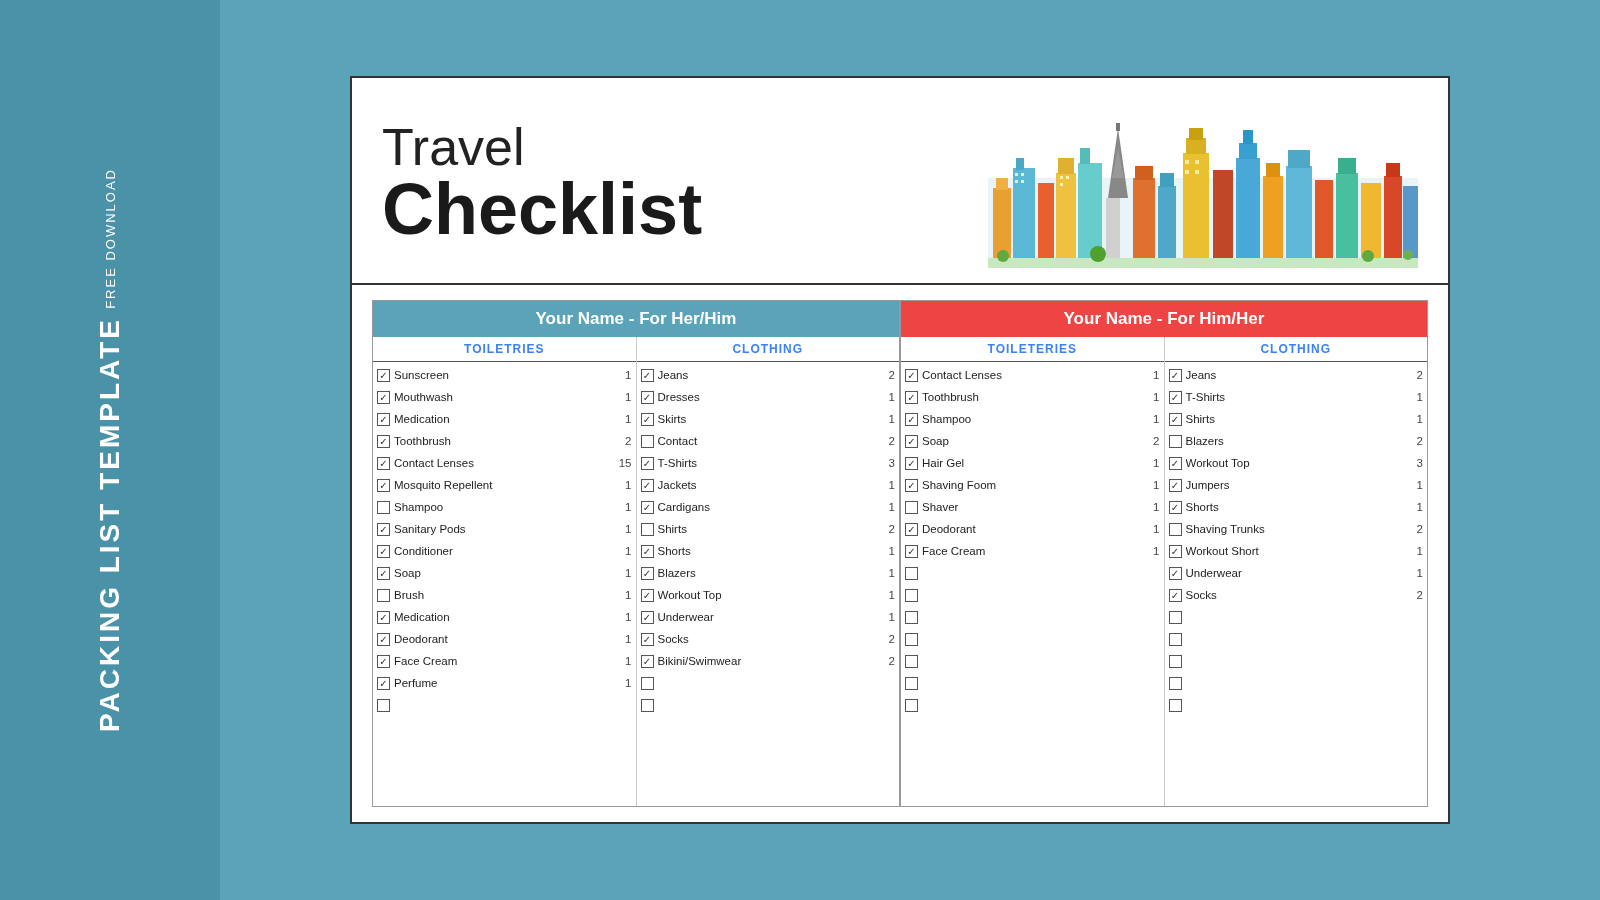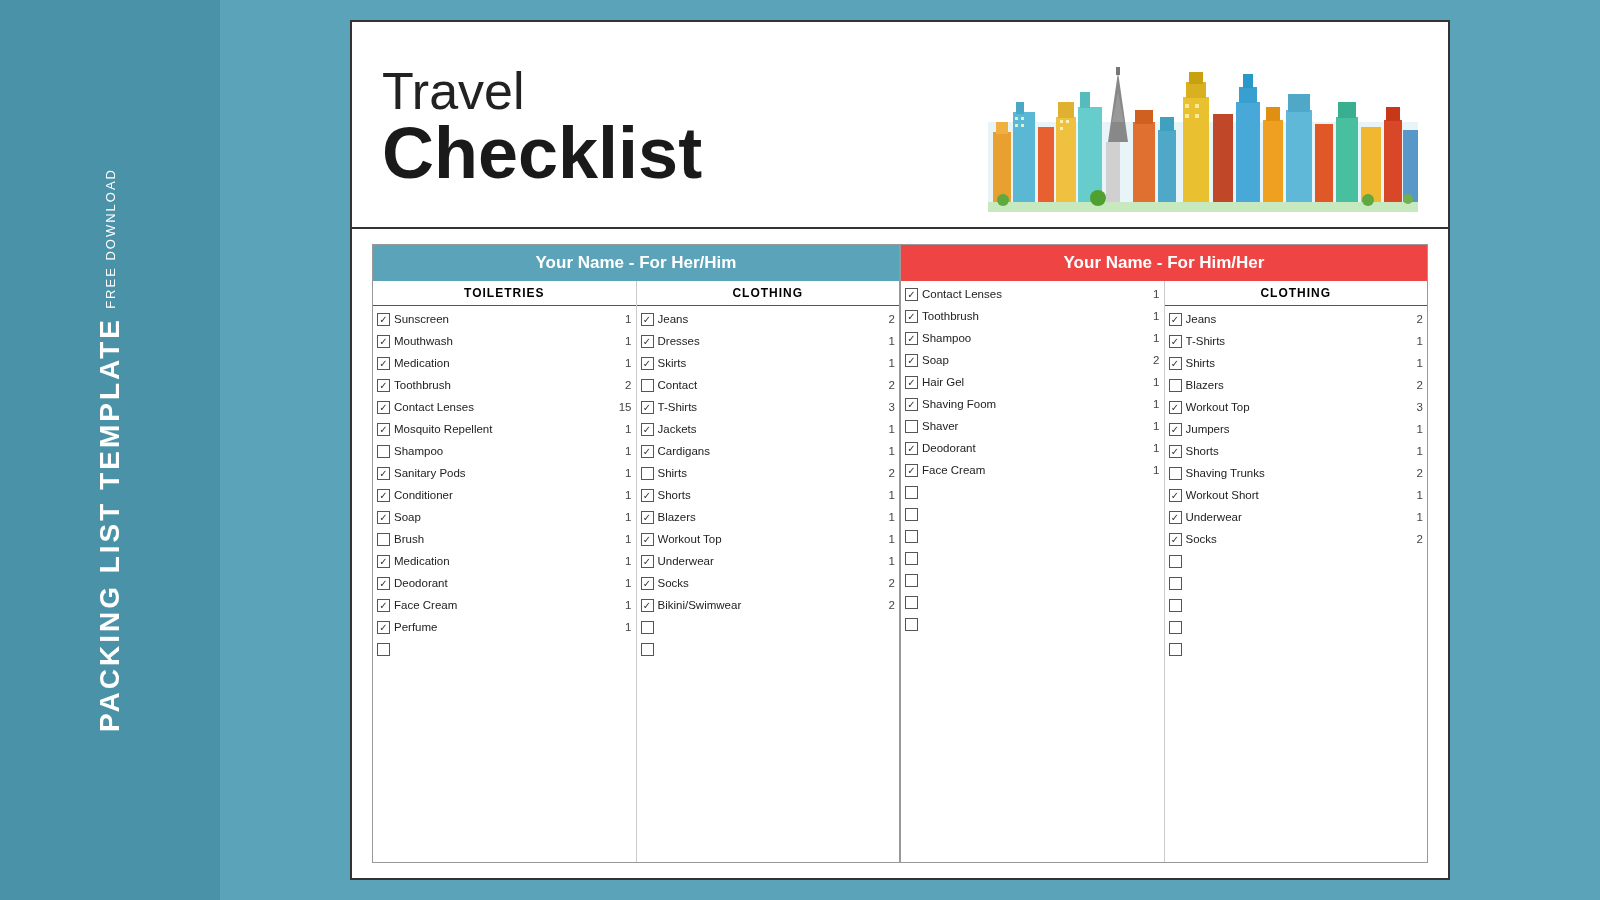--- a/index.html
+++ b/index.html
@@ -56,21 +56,21 @@
       display: flex;
       align-items: center;
       justify-content: center;
       padding: 20px 30px 20px 10px;
     }
 
     
     .document {
       background: white;
       width: 1100px;
-      height: 860px;
+      height: 748px;
       border: 2px solid #333;
       display: flex;
       flex-direction: column;
       overflow: hidden;
     }
 
     
     .doc-header {
       display: flex;
       align-items: center;
@@ -141,21 +141,21 @@
       overflow: hidden;
     }
     .col:last-child { border-right: none; justify-content: space-between; }
 
     .col-header {
       padding: 5px 8px;
       text-align: center;
       font-size: 12px;
       font-weight: 700;
       letter-spacing: 1px;
-      color: #000000;
+      color: #3b82f6;
       border-bottom: 1.5px solid #555;
       flex-shrink: 0;
     }
 
     .col-items {
       flex: 1;
       overflow: hidden;
       padding: 2px 0;
     }
 
@@ -469,20 +469,21 @@
               </div>
           </div>
         </div>
       </div>
 
       <div class="section">
         <div class="section-header him">Your Name - For Him/Her</div>
         <div class="section-cols">
 
           <div class="col">
+            <div class="col-header">TOILETERIES</div>
             <div class="col-items" id="him-toiletries">
                 <div class="item-row">
                   <div class="checkbox checked"></div>
                   <span class="item-name">Contact Lenses</span>
                   <span class="item-qty">1</span>
                 </div>
                 <div class="item-row">
                   <div class="checkbox checked"></div>
                   <span class="item-name">Toothbrush</span>
                   <span class="item-qty">1</span>

